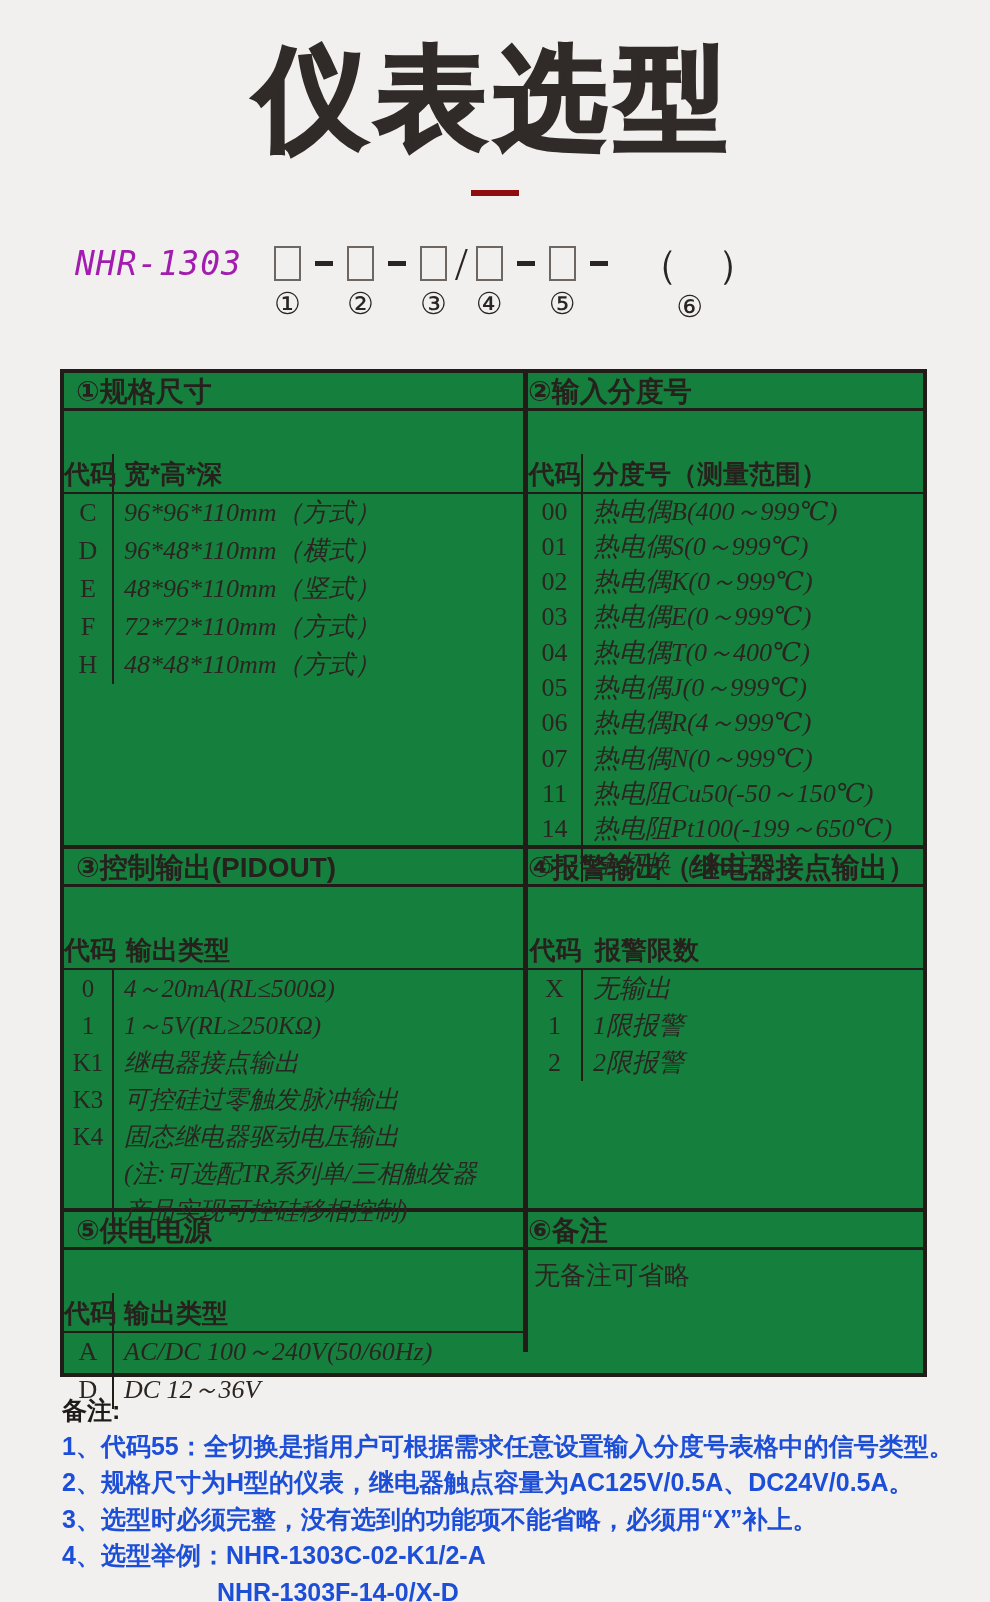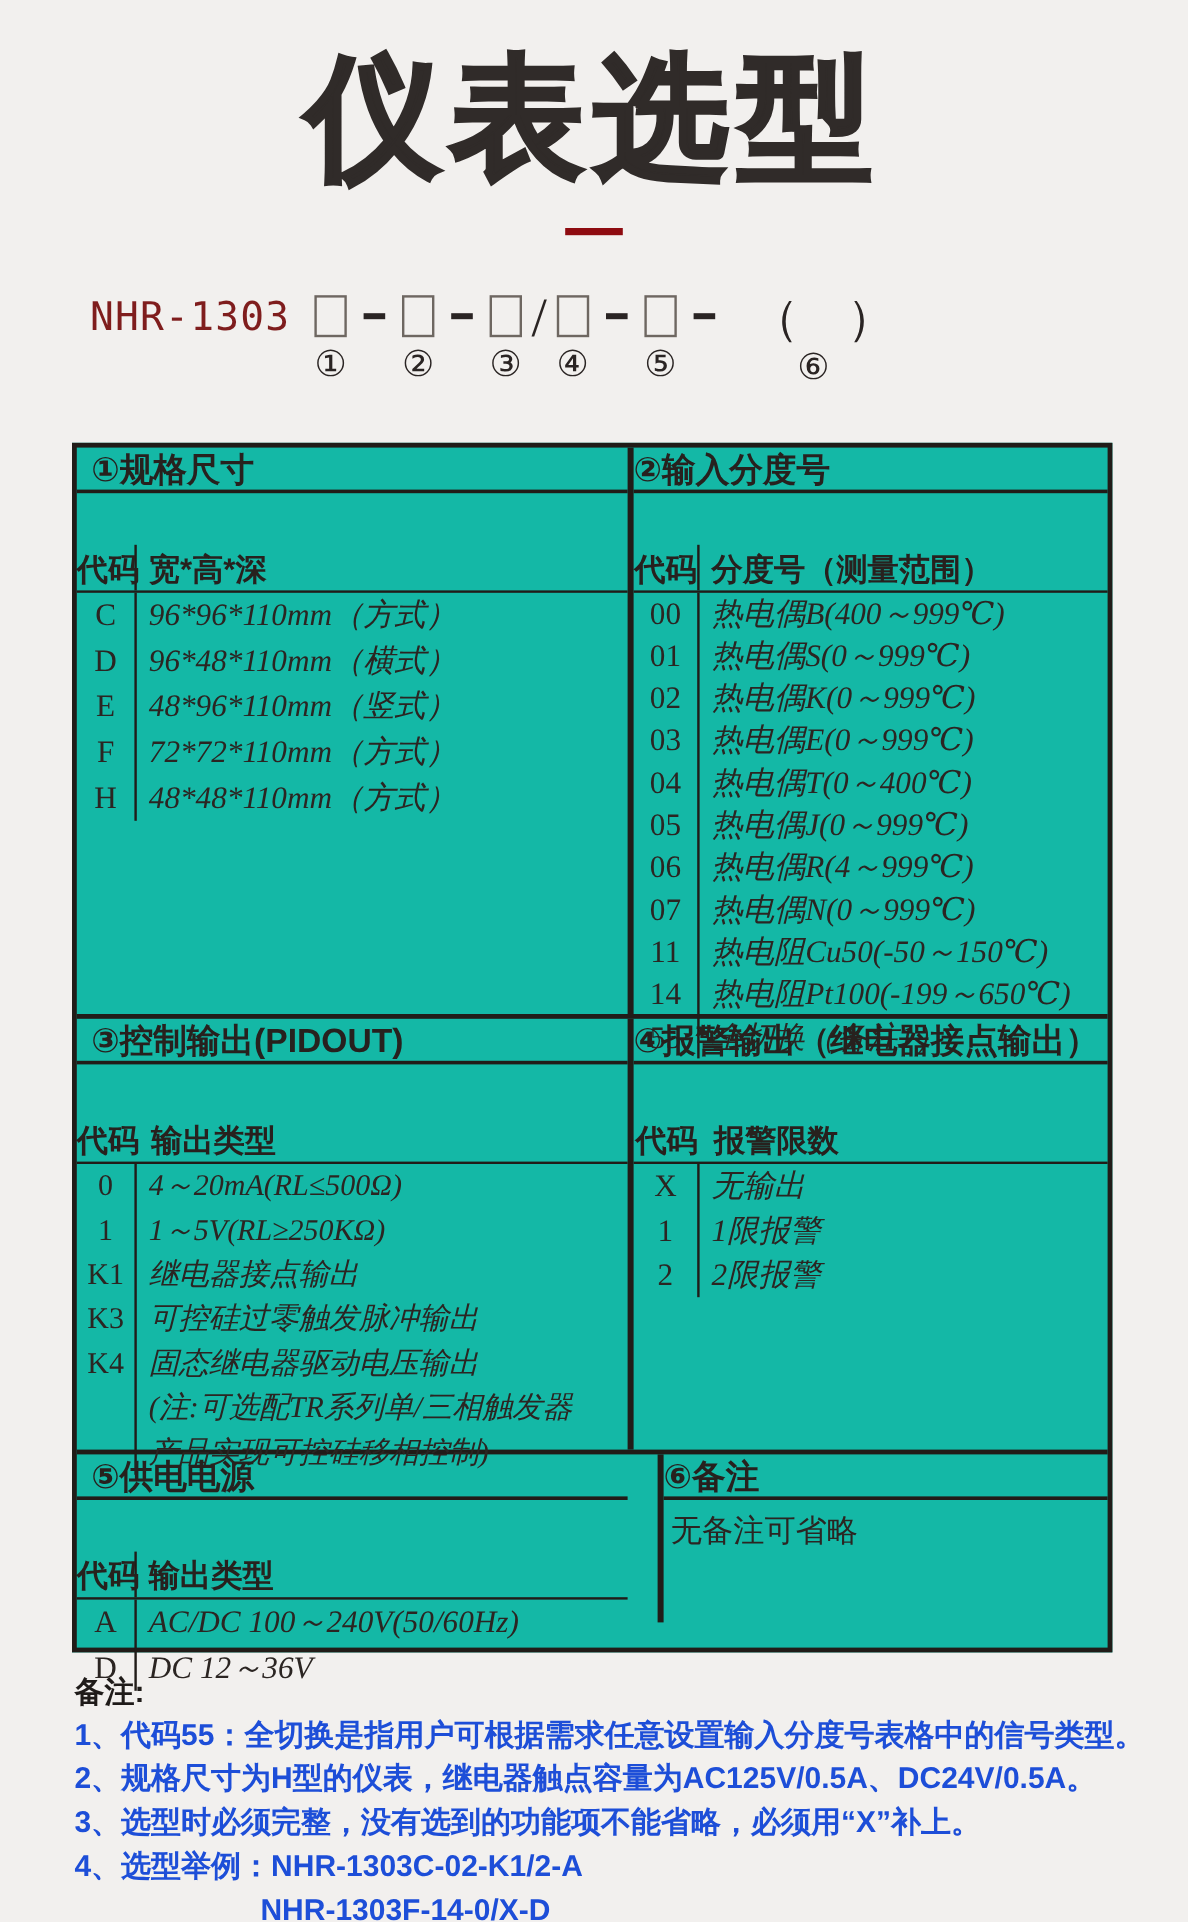--- a/index.html
+++ b/index.html
@@ -30,22 +30,23 @@
     margin:50px 0 0 75px;
     display:flex;
     align-items:flex-start;
   }
   .model-prefix {
     font-family:"DejaVu Sans Mono","Liberation Mono",monospace;
     font-size:33px;
     font-weight:500;
     line-height:36px;
     letter-spacing:1px;
-    margin-right:14px;
-    color:#7f1d1d;
+    margin-right:26px;
+    color:#a21caf;
+    font-style:italic;
   }
   .m-unit { display:flex; flex-direction:column; align-items:center; margin:0 6px; }
   .m-box {
     width:27px; height:35px;
     border:2px solid #6e6761;
     background:transparent;
   }
   .m-circ {
     margin-top:7px;
     font-family:"Liberation Serif","DejaVu Serif",serif;
@@ -69,26 +70,26 @@
     font-size:40px; line-height:38px;
     margin-left:16px;
     color:#2a2423;
   }
   
   .tbl {
     margin:46px 0 0 60px;
     width:867px;
     height:1008px;
     border:4px solid #211c18;
-    background:#14b8a6;
+    background:#15803d;
   }
   .band { display:flex; width:100%; }
   .band.b1 { height:476px; border-bottom:4px solid #211c18; }
   .band.b2 { height:363px; border-bottom:4px solid #211c18; }
-  .band.b3 { height:140px;gap:25px; }
+  .band.b3 { height:140px; }
   .col { height:100%; }
   .col.left  { width:459px; }
   .col.right { flex:1; border-left:5px solid #211c18; }
   .sec-h {
     height:38px; line-height:38px;
     border-bottom:3px solid #211c18;
     font-size:28px; font-weight:700;
     color:#27211e;
     padding-left:12px;
     white-space:nowrap;

